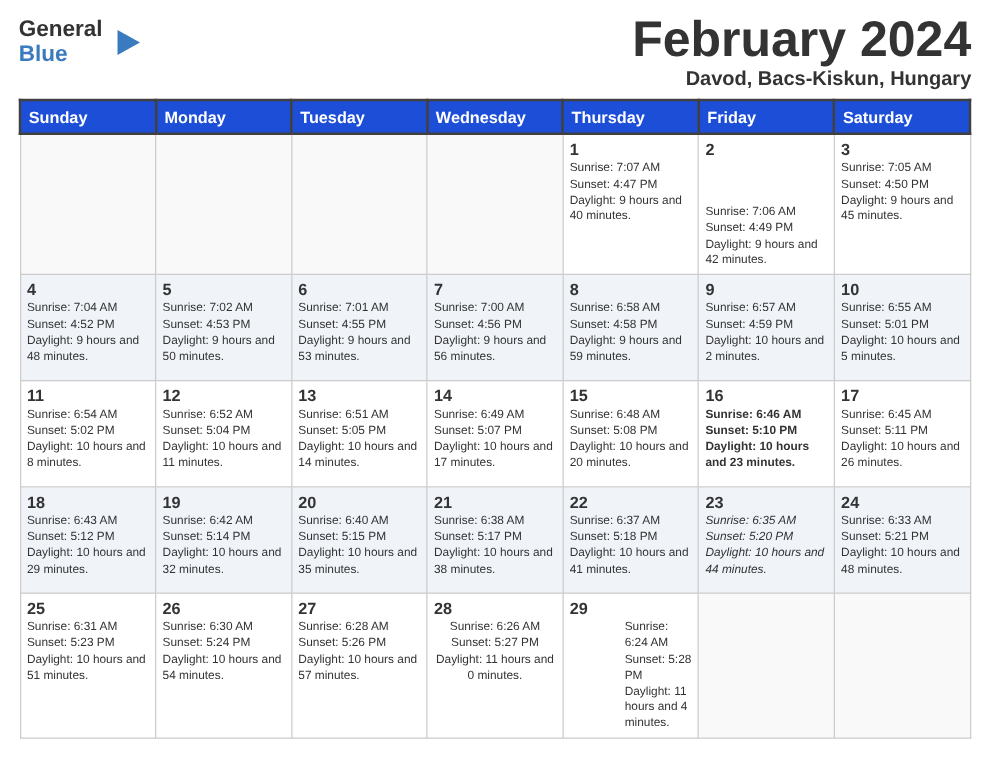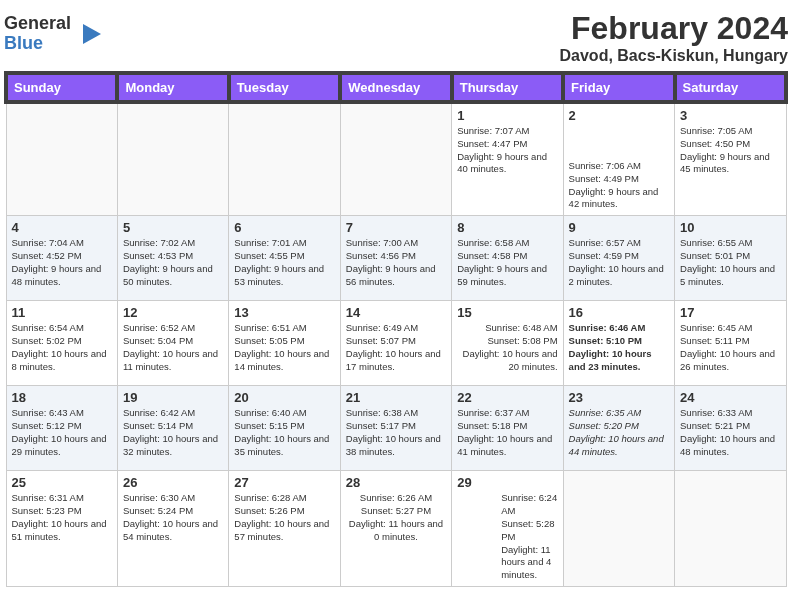--- a/index.html
+++ b/index.html
@@ -6,21 +6,21 @@
     body {
       font-family: Arial, sans-serif;
       background: #fff;
       width: 792px;
       height: 612px;
       overflow: hidden;
     }
     .page {
       width: 792px;
       height: 612px;
-      padding: 10px 4px;
+      padding: 10px 15px;
     }
     .header-area {
       display: flex;
       justify-content: space-between;
       align-items: flex-start;
       margin-bottom: 6px;
     }
     .logo {
       display: flex;
       align-items: center;
@@ -33,42 +33,42 @@
     }
     .logo-icon {
       width: 30px;
       height: 30px;
       margin-left: 2px;
     }
     .title-area {
       text-align: right;
     }
     .month-title {
-      font-size: 32px;
+      font-size: 40px;
       font-weight: bold;
       color: #333;
     }
     .location-title {
       font-size: 16px;
       color: #333;
       font-weight: bold;
     }
     .calendar {
       width: 100%;
       border-collapse: collapse;
       table-layout: fixed;
     }
     .calendar th {
-      background: #8b5cf6;
+      background: #1d4ed8;
       color: white;
       text-align: left;
       padding: 5px 6px;
       font-size: 13px;
       font-weight: bold;
-      border: 4px solid #404040;
+      border: 2px solid #404040;
     }
     .calendar td {
       border: 1px solid #ccc;
       vertical-align: top;
       padding: 4px 5px;
       height: 85px;
       width: 113px;
     }
     .cell-day {
       font-size: 13px;
@@ -209,21 +209,21 @@
 Daylight: 10 hours and 14 minutes.</div>
           </td>
           <td>
             <div class="cell-day">14</div>
             <div class="cell-info" style="white-space: pre-line;">Sunrise: 6:49 AM
 Sunset: 5:07 PM
 Daylight: 10 hours and 17 minutes.</div>
           </td>
           <td>
             <div class="cell-day">15</div>
-            <div class="cell-info" style="white-space: pre-line; text-align: right;">Sunrise: 6:48 AM
+            <div class="cell-info" style="white-space: pre-line;">Sunrise: 6:48 AM
 Sunset: 5:08 PM
 Daylight: 10 hours and 20 minutes.</div>
           </td>
           <td>
             <div class="cell-day">16</div>
             <div class="cell-info" style="white-space: pre-line; font-weight: bold;">Sunrise: 6:46 AM
 Sunset: 5:10 PM
 Daylight: 10 hours and 23 minutes.</div>
           </td>
           <td>

